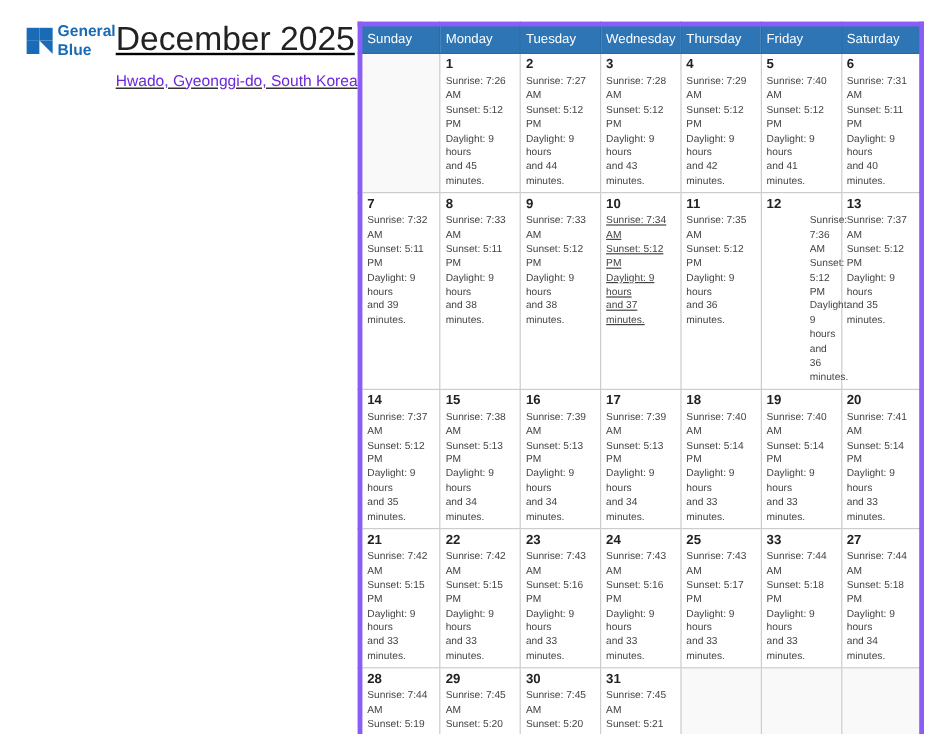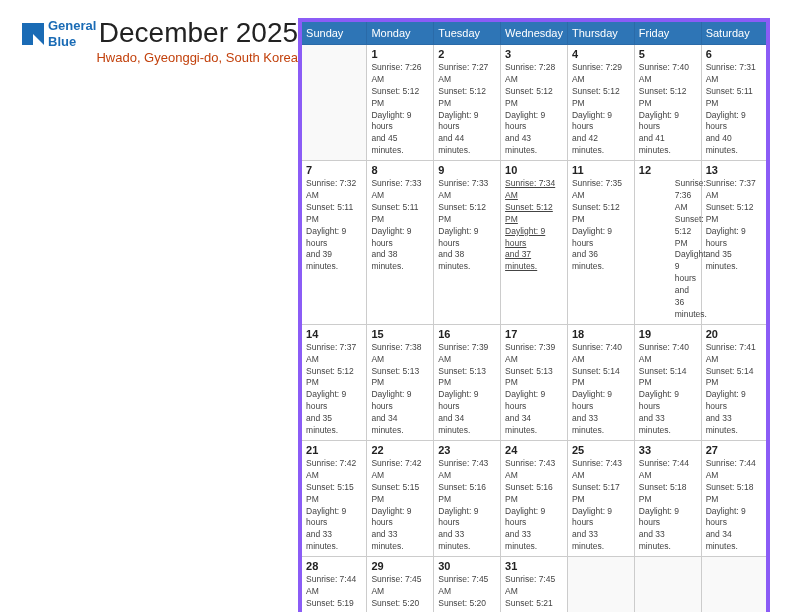--- a/index.html
+++ b/index.html
@@ -35,32 +35,33 @@
     }
     .logo-text span {
       color: #1a6bb5;
       font-weight: bold;
     }
     .logo-icon {
       width: 22px;
       height: 22px;
     }
     .title-block {
-      text-align: right;
+      text-align: left;
+      text-decoration: underline;
     }
     .main-title {
       font-size: 28px;
       font-weight: 300;
       color: #222;
       line-height: 1.1;
     }
     .subtitle {
       font-size: 13px;
-      color: #c2410c;
-      margin-top: 1px;
+      color: #6d28d9;
+      margin-top: 11px;
     }
     .calendar {
       flex: 1;
       border: 4px solid #8b5cf6;
       border-collapse: collapse;
       width: 100%;
       table-layout: fixed;
       font-size: 9.5px;
     }
     .calendar th {

